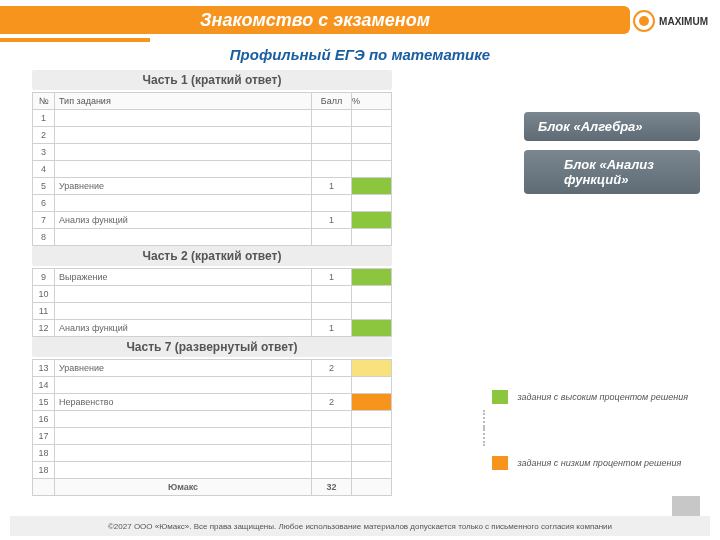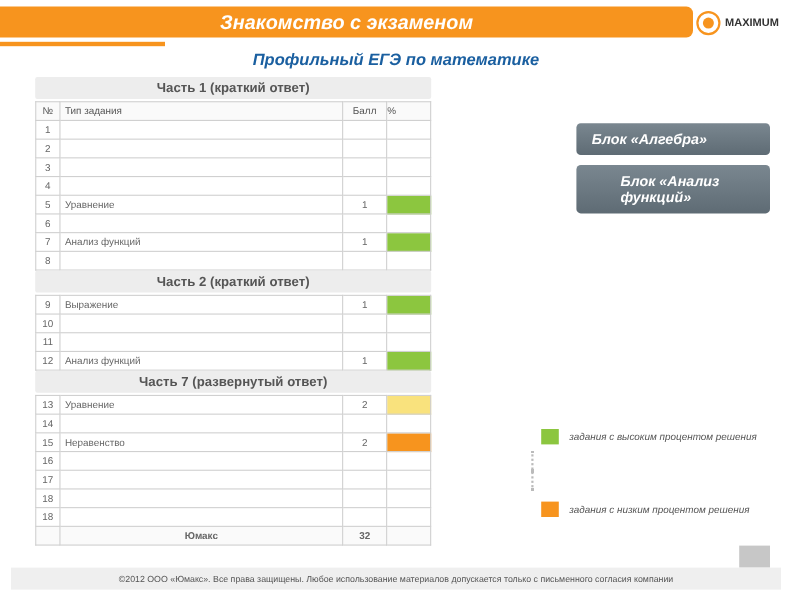--- a/index.html
+++ b/index.html
@@ -223,14 +223,14 @@
   <div class="legend-dots"></div>
   <div class="legend-dots"></div>
   <div class="legend-row">
     <div class="swatch sw-orange"></div>
     <span>задания с низким процентом решения</span>
   </div>
 </div>
 
 <div class="footer-stub"></div>
 <div class="footer-bar">
-  <span>©2012 ООО «Юмакс». Все права защищены. Любое использование материалов допускается только с письменного согласия компании</span>
+  <span>©2027 ООО «Юмакс». Все права защищены. Любое использование материалов допускается только с письменного согласия компании</span>
 </div>
 
 </body></html>

